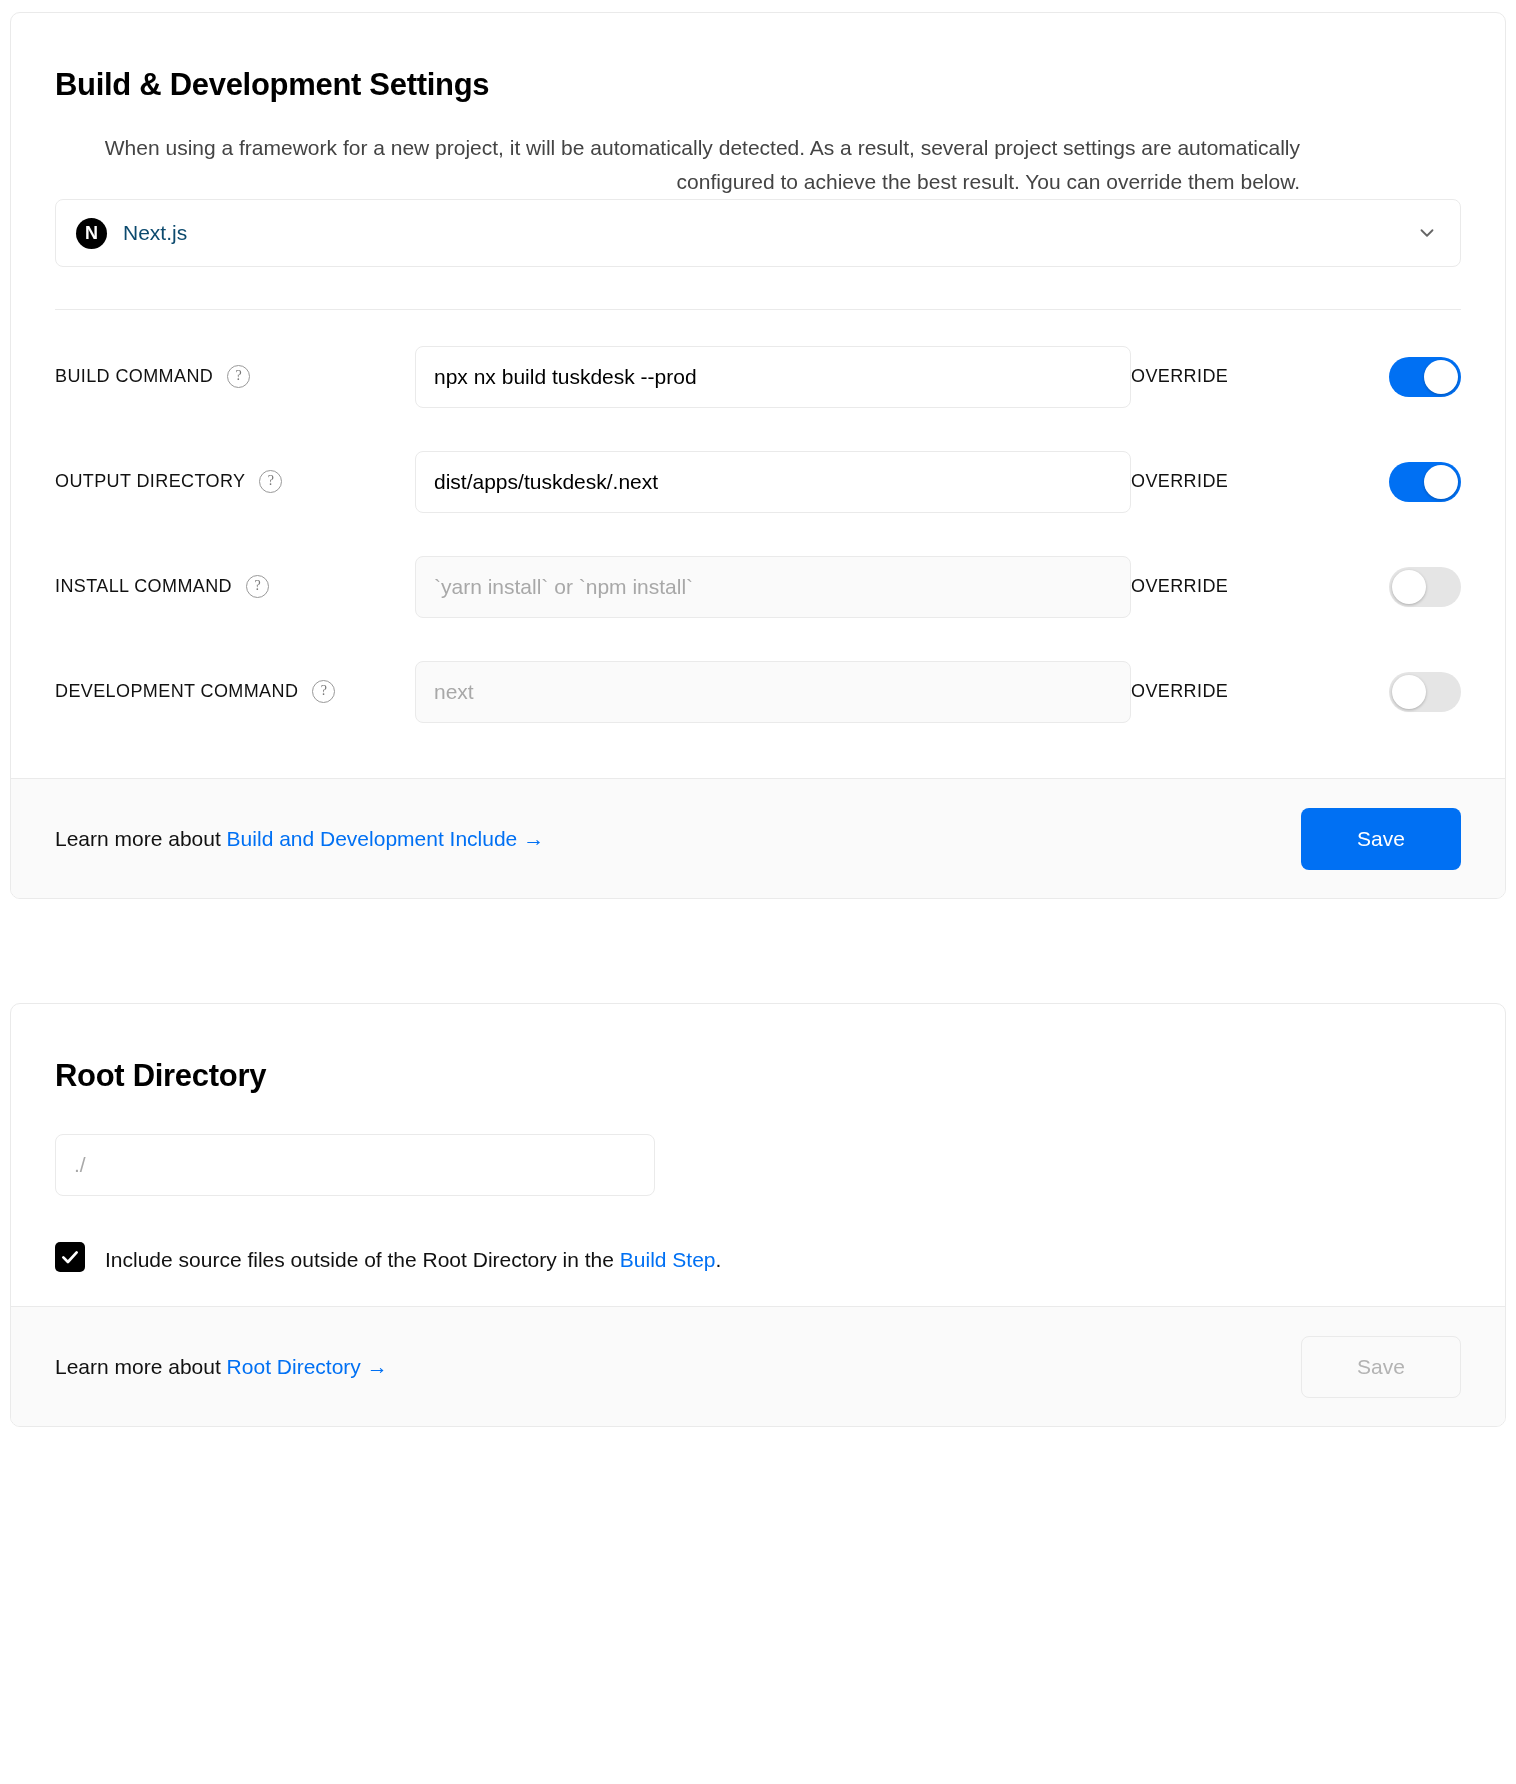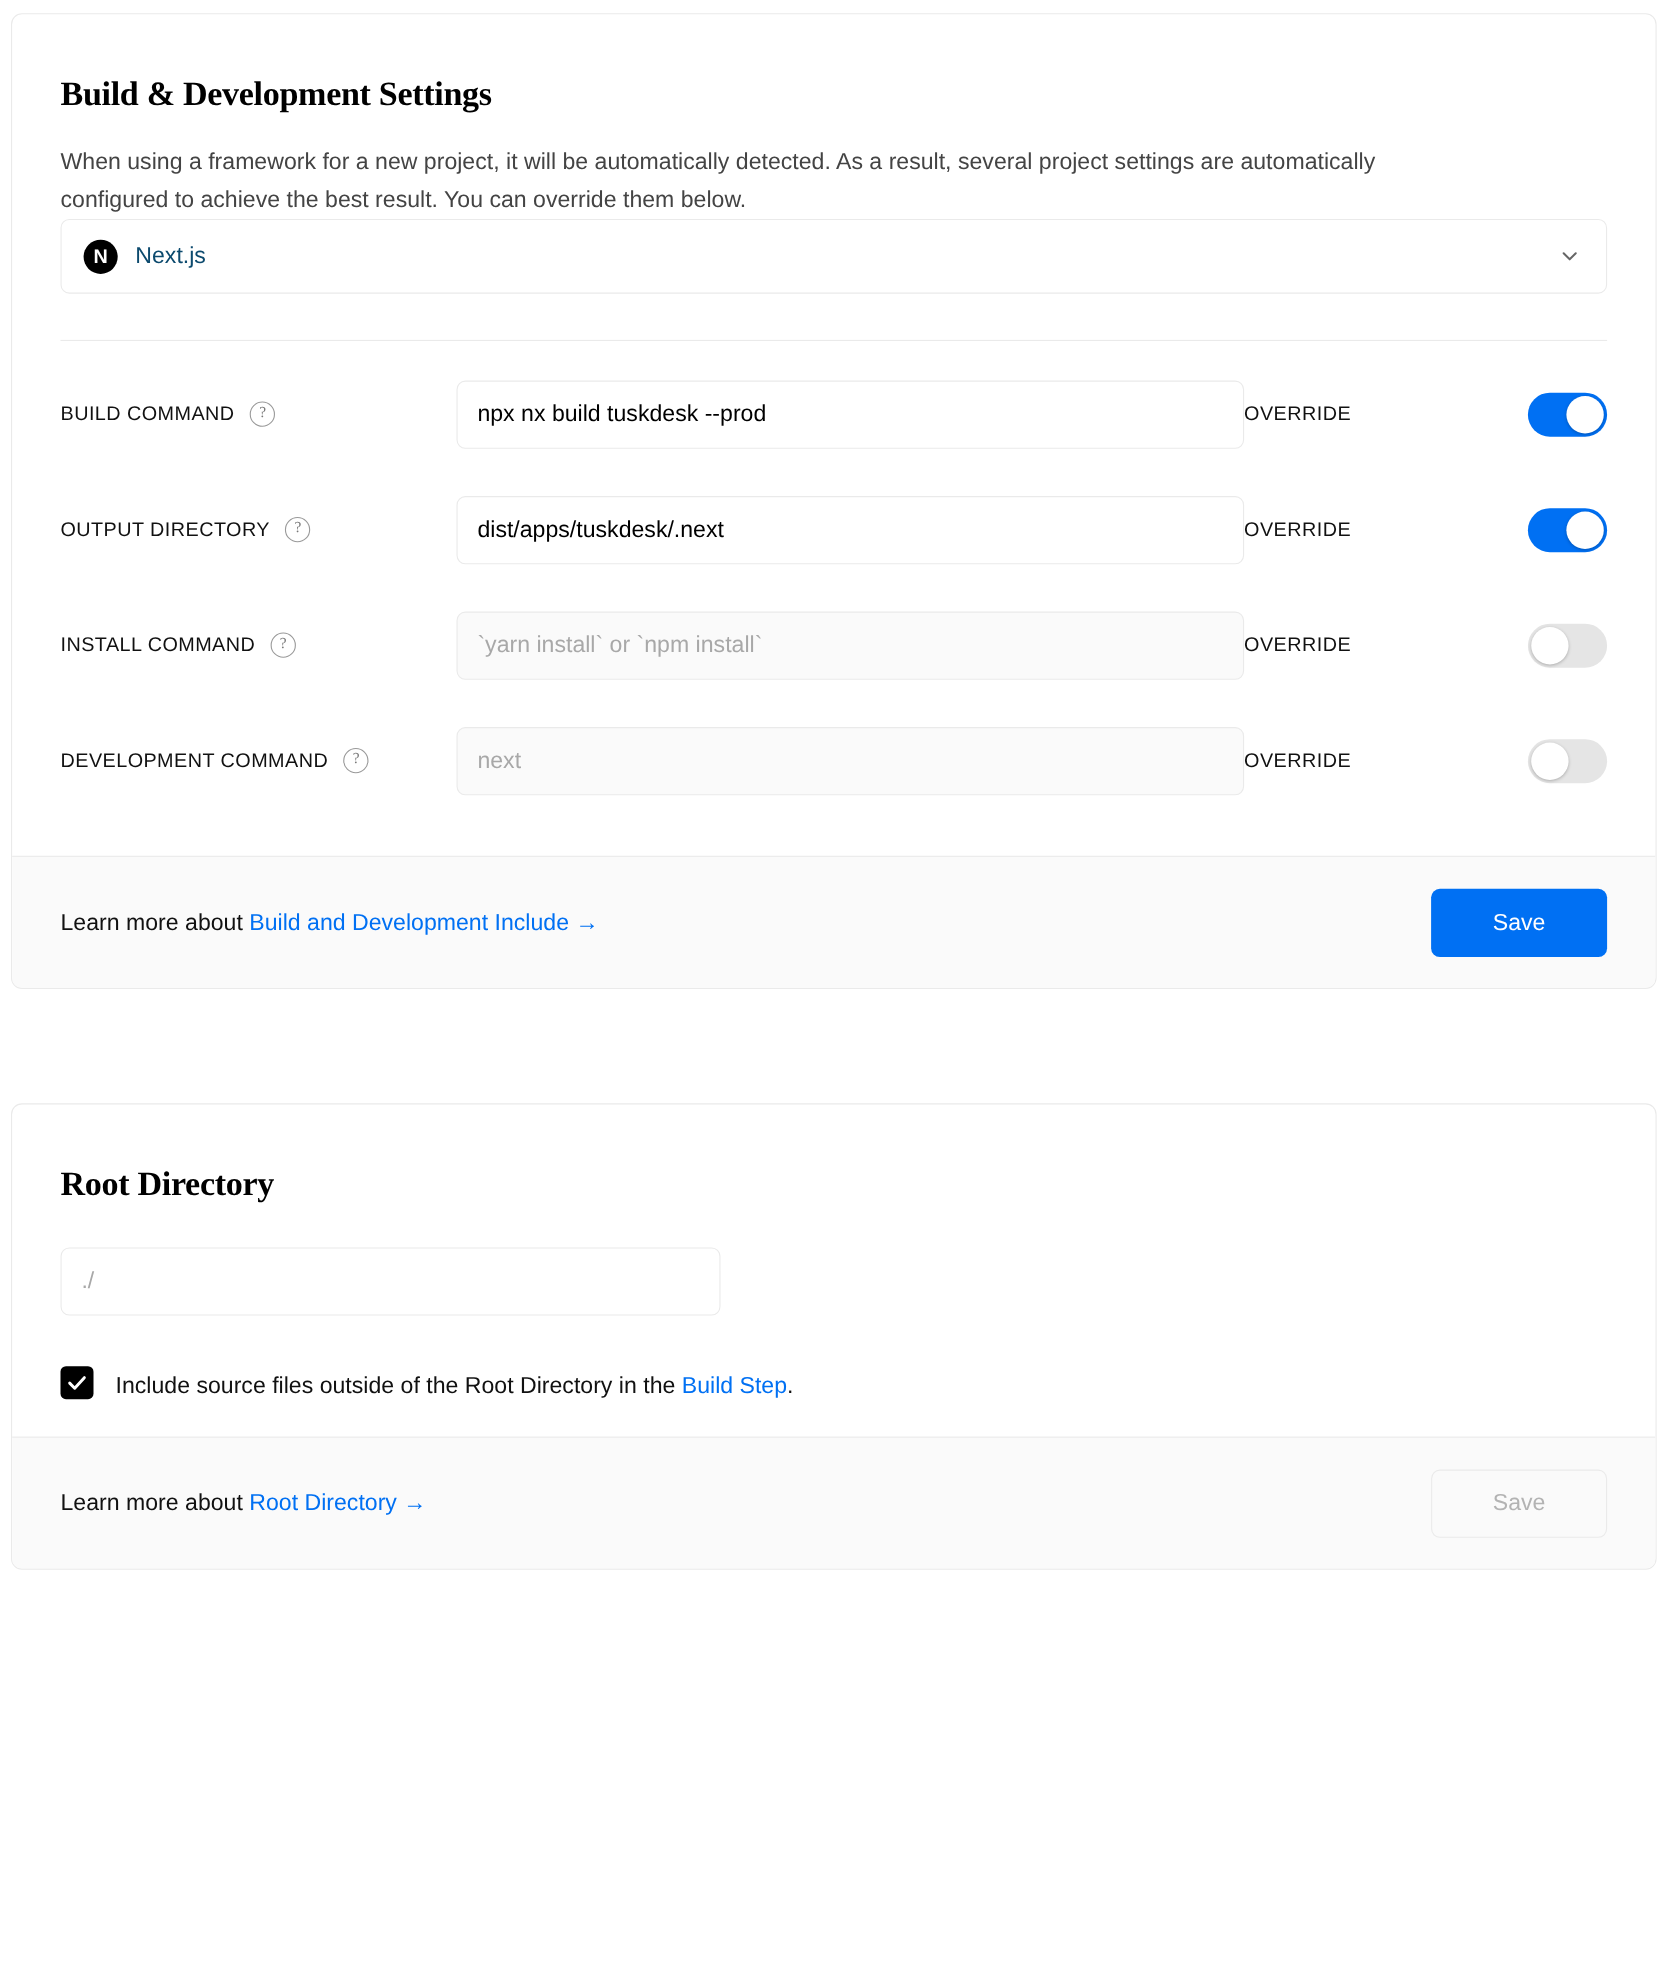--- a/index.html
+++ b/index.html
@@ -30,29 +30,29 @@
   .card + .card { margin-top: 104px; }
 
   .card-body { padding: 40px 44px 34px 44px; }
 
   .card-title {
     font-size: 31px;
     font-weight: bold;
     letter-spacing: -0.3px;
     margin: 14px 0 0 0;
     color: #000;
-    font-family: Liberation Serif, serif;
   }
   .card-desc {
     font-size: 21px;
     line-height: 1.62;
     color: #444444;
     margin: 28px 0 0 0;
     max-width: 1245px;
     font-weight: 400;
+    text-align: right;
   }
 
   
   .field-label {
     font-size: 17.5px;
     letter-spacing: 0.5px;
     color: #444;
     margin-top: 40px;
     margin-bottom: 14px;
     text-transform: uppercase;

